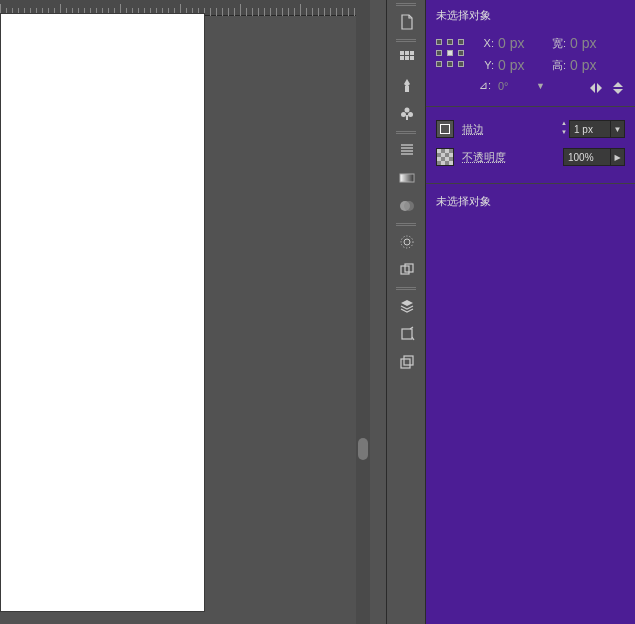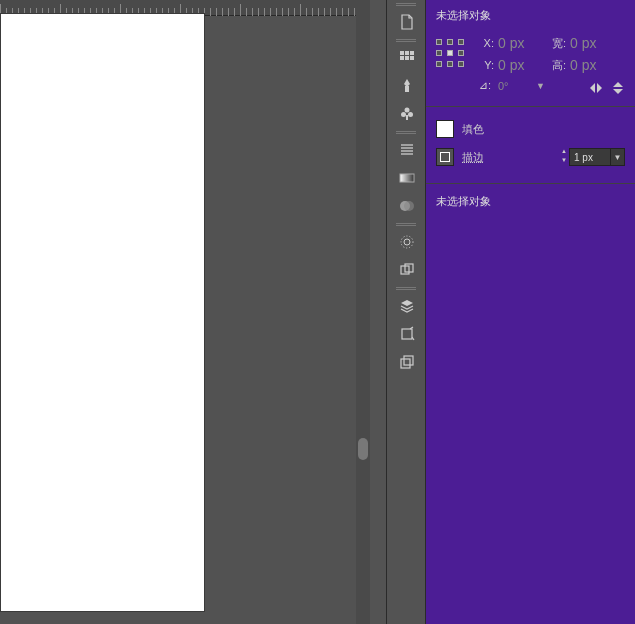--- a/index.html
+++ b/index.html
@@ -262,34 +262,38 @@
             <path d="M2 6h10L7 1z"></path>
             <path d="M2 8h10l-5 5z"></path>
           </svg></span>
     </div>
   </div>
 
   <div class="divider"></div>
 
   <div class="appear-body">
     <div class="appear-row">
-      <div class="swatch fill"></div>
-      <span class="appear-label">填色</span>
-    </div>
-    <div class="appear-row">
       <div class="swatch stroke"></div>
       <span class="appear-label u">描边</span>
       <div class="stepper">
         <div class="stepper-arrows">
             <div>▲</div>
             <div>▼</div>
           </div>
         <div class="stepper-field">1 px</div>
         <div class="stepper-chev">▼</div>
       </div>
     </div>
+    <div class="appear-row">
+      <div class="swatch opacity"></div>
+      <span class="appear-label u">不透明度</span>
+      <div class="stepper">
+        <div class="stepper-field" style="width:48px">100%</div>
+        <div class="stepper-chev">▶</div>
+      </div>
+    </div>
   </div>
 
   <div class="divider"></div>
 
   <div class="section-hdr">未选择对象</div>
   <div class="quick-body"></div>
 </div>
 
 </body></html>

